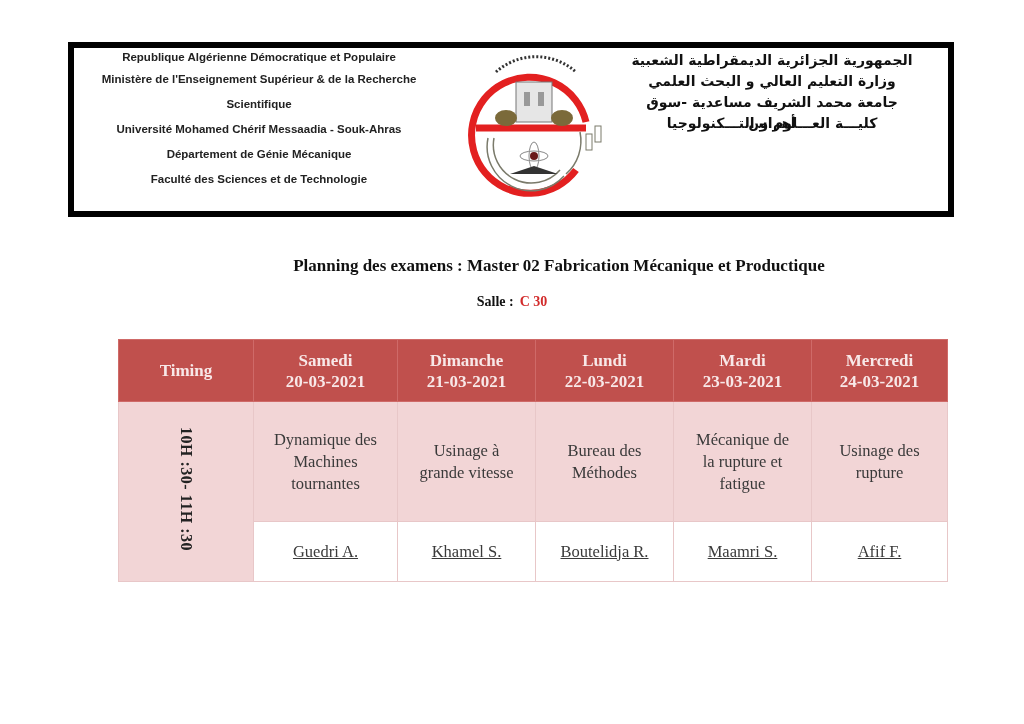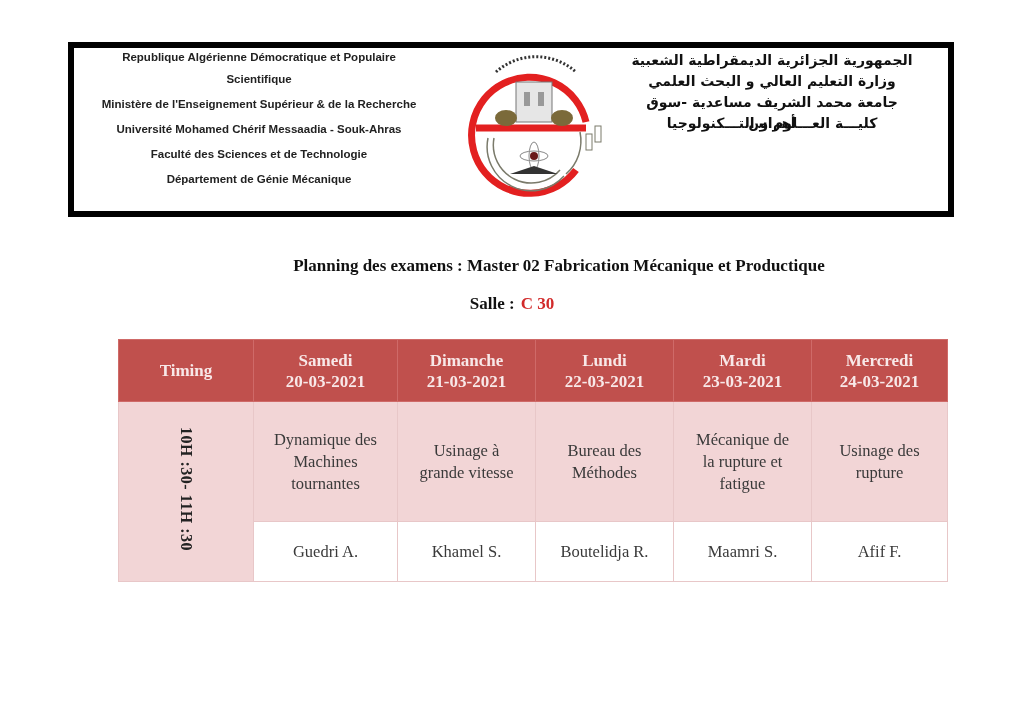--- a/index.html
+++ b/index.html
@@ -10,44 +10,44 @@
     font-family:"Liberation Sans", sans-serif; font-weight:bold; font-size:11.5px; color:#222; }
   .lh-fr div { height:25px; line-height:25px; }
   .lh-fr div.l0 { height:20px; line-height:20px; margin-top:-1px; }
   .lh-ar { position:absolute; left:548px; top:2px; width:300px; text-align:center; direction:rtl;
     font-family:"DejaVu Sans", sans-serif; font-weight:bold; font-size:14px; color:#111; }
   .lh-ar div { height:21px; line-height:21px; }
   .logo { position:absolute; left:372px; top:4px; width:176px; height:156px; }
   .title { position:absolute; left:0; width:1024px; top:256px; text-align:center;
     font-family:"Liberation Serif", serif; font-weight:bold; font-size:17px; color:#111;padding-left:47px; }
   .salle { position:absolute; left:0; width:1024px; top:294px; text-align:center;
-    font-family:"Liberation Serif", serif; font-weight:bold; font-size:17px; color:#111; }
+    font-family:"Liberation Serif", serif; font-weight:bold; font-size:14px; color:#111; }
   .salle .val { color:#d22b2b; margin-left:6px; }
   table.sched { position:absolute; left:118px; top:339px; border-collapse:collapse;
     font-family:"Liberation Serif", serif;border-radius:32px; }
   .sched th { background:#c0504d; color:#f8e8e8; font-weight:bold; font-size:17px;
     height:61px; padding:0; border:1px solid #cf6a68; line-height:21px; }
   .sched td { border:1px solid #e8c7c8; text-align:center; padding:0; color:#3a3a3a; font-size:16.5px; line-height:22px; }
   .sched tr.subj td { background:#f2d5d6; height:119px; }
-  .sched tr.prof td { background:#ffffff; height:59px; }
+  .sched tr.prof td { background:#ffffff; height:59px;text-decoration:underline; }
   .sched td.timing { background:#f2d5d6; width:133px; }
   .vert { writing-mode:vertical-rl; font-weight:bold; color:#222; font-size:16px; display:inline-block; letter-spacing:0.5px; }
   .c0 { width:134px; } .c1 { width:143px;margin-left:48px; } .c2 { width:137px; } .c3 { width:137px; } .c4 { width:137px; } .c5 { width:135px; }
 </style>
 </head>
 <body>
 
 <div class="letterhead">
   <div class="lh-fr">
     <div class="l0">Republique Algérienne Démocratique et Populaire</div>
+    <div>Ministère de l'Enseignement Supérieur  &amp; de la Recherche</div>
     <div>Scientifique</div>
-    <div>Ministère de l'Enseignement Supérieur  &amp; de la Recherche</div>
     <div>Université Mohamed Chérif Messaadia - Souk-Ahras</div>
+    <div>Département de Génie Mécanique</div>
     <div>Faculté des Sciences et de Technologie</div>
-    <div>Département de Génie Mécanique</div>
   </div>
 
   <div class="logo">
     <svg width="176" height="156" viewBox="0 0 176 156">
       <path d="M140 70 A58 58 0 1 0 130 118" fill="none" stroke="#e32020" stroke-width="7"></path>
       <line x1="30" y1="76" x2="140" y2="76" stroke="#e32020" stroke-width="7"></line>
       <path d="M42 86 A44 44 0 0 0 118 124" fill="none" stroke="#7a7a6a" stroke-width="1.5"></path>
       <path d="M48 86 A38 38 0 0 0 114 118" fill="none" stroke="#7a7a6a" stroke-width="1.5"></path>
       <path d="M134 80 A44 44 0 0 1 120 122" fill="none" stroke="#7a7a6a" stroke-width="1.5"></path>
       <rect x="140" y="82" width="6" height="16" fill="none" stroke="#7a7a6a" stroke-width="1"></rect>

